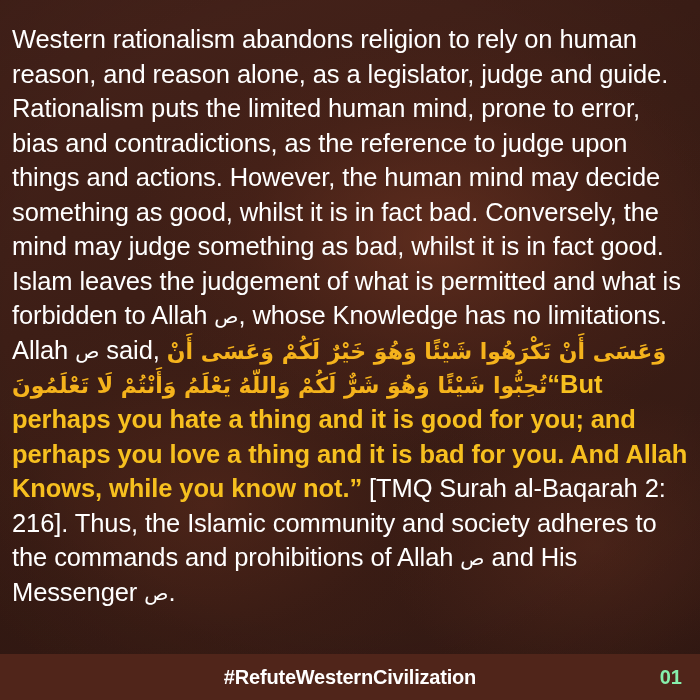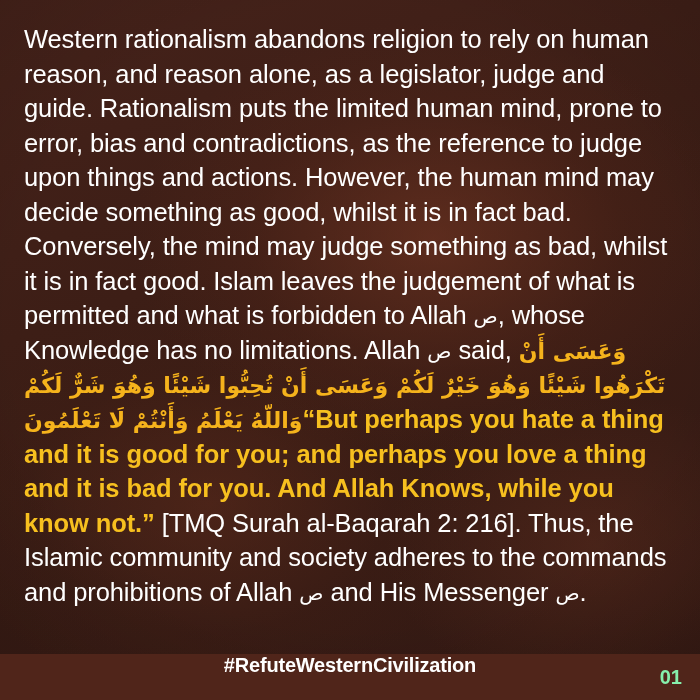--- a/index.html
+++ b/index.html
@@ -29,21 +29,21 @@
     position: absolute;
     inset: 0;
     background: radial-gradient(ellipse 120% 110% at 50% 45%, rgba(0,0,0,0) 40%, rgba(0,0,0,0.35) 100%);
     pointer-events: none;
   }
   .body-text {
     position: absolute;
     left: 0;
     right: 0;
     top: 22px;
-    padding: 0 24px;
+    padding: 0 12px;
     box-sizing: border-box;
     color: #ffffff;
     font-size: 25.5px;
     line-height: 1.355;
     letter-spacing: -0.1px;
     text-align: left;
   }
   .body-text p {
     margin: 0;
   }
@@ -69,21 +69,21 @@
     font-family: "DejaVu Sans", sans-serif;
   }
   .footer {
     position: absolute;
     left: 0;
     right: 0;
     bottom: 0;
     height: 46px;
     background: #50251a;
     display: flex;
-    align-items: flex-start;
+    align-items: center;
     justify-content: center;
   }
   .hashtag {
     color: #ffffff;
     font-size: 20px;
     font-weight: 700;
     letter-spacing: -0.2px;
   }
   .page-num {
     position: absolute;

